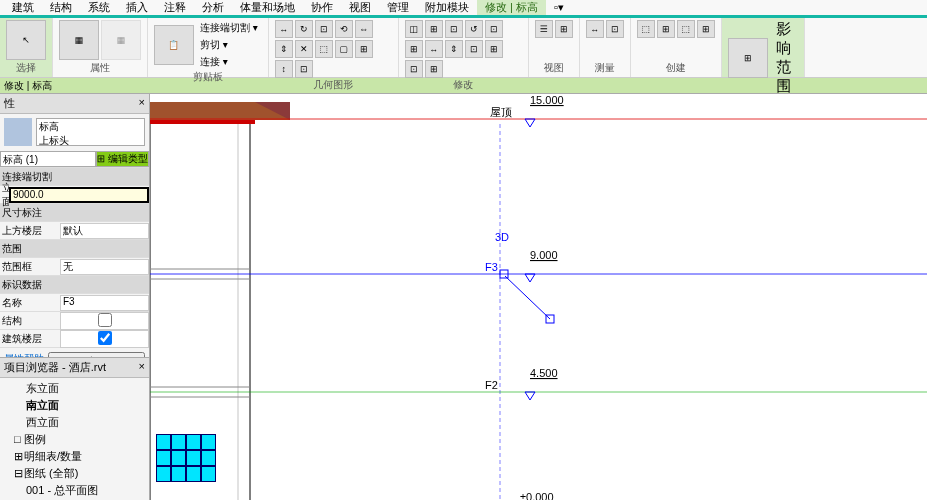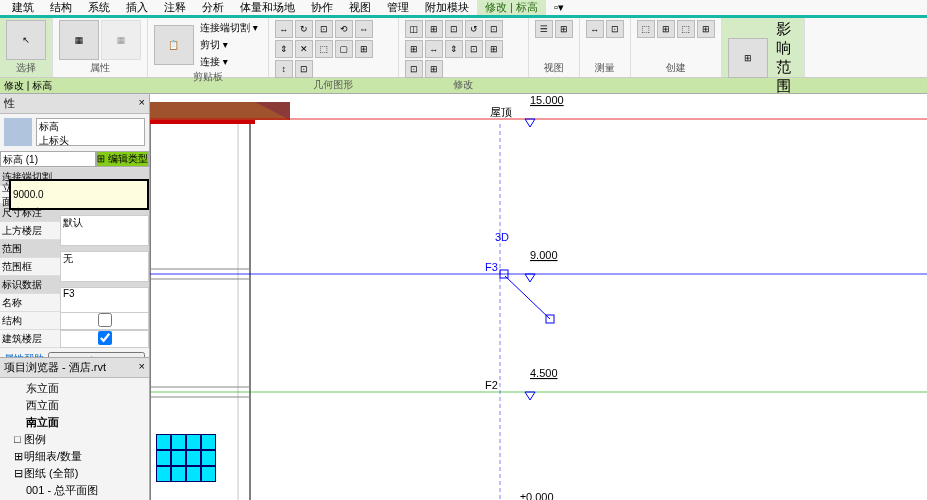--- a/index.html
+++ b/index.html
@@ -26,21 +26,21 @@
 
 .props { position: absolute; left: 0; top: 94px; width: 150px; background: #f4f4f4; border-right: 1px solid #aaa; }
 .panel-title { background: #e0e0e0; padding: 2px 4px; display: flex; justify-content: space-between; border-bottom: 1px solid #bbb; font-size: 11px; }
 .panel-title .x { cursor: pointer; }
 .props-top { display: flex; align-items: center; padding: 4px; gap: 4px; }
 .props-icon { width: 28px; height: 28px; background: #b0c4de; }
 .props-combo { flex: 1; border: 1px solid #aaa; background: #fff; padding: 1px 2px; font-size: 10px; height: 16px; }
 .props-row { display: flex; height: 18px; border-bottom: 1px solid #ddd; align-items: center; }
 .props-row.header { background: #d8d8d8; }
 .props-row .lbl { width: 60px; padding: 0 2px; font-size: 10px; overflow: hidden; }
-.props-row .val { flex: 1; background: #fff; border: 1px solid #ccc; padding: 0 2px; font-size: 10px; height: 31px; }
+.props-row .val { flex: 1; background: #fff; border: 1px solid #ccc; padding: 0 2px; font-size: 10px; height: 16px; }
 .props-row .val.sel { background: #fffde0; border: 2px solid #000; }
 .props-row .chk { width: 14px; height: 14px; margin: 0 auto; }
 .props-foot { display: flex; padding: 4px; gap: 4px; }
 .props-foot a { color: #0066cc; font-size: 10px; cursor: pointer; text-decoration: underline; }
 .props-foot button { flex: 1; font-size: 10px; padding: 1px; }
 
 
 .browser { position: absolute; left: 0; top: 357px; width: 150px; background: #f4f4f4; border-right: 1px solid #aaa; border-top: 1px solid #aaa; height: 162px; overflow: hidden; }
 .tree { padding: 2px; font-size: 10px; }
 .tree div { padding: 1px 0 1px 12px; white-space: nowrap; cursor: pointer; }
@@ -234,22 +234,22 @@
   </div>
 </div>
 
 <div class="browser">
   <div class="panel-title">
     <span>项目浏览器 - 酒店.rvt</span>
     <span class="x">×</span>
   </div>
   <div class="tree">
     <div class="l2"><span>东立面</span></div>
+    <div class="l2 bold"><span>南立面</span></div>
     <div class="l2"><span>西立面</span></div>
-    <div class="l2 bold"><span>南立面</span></div>
     <div><span class="exp">□</span><span>图例</span></div>
     <div><span class="exp">⊞</span><span>明细表/数量</span></div>
     <div><span class="exp">⊟</span><span>图纸 (全部)</span></div>
     <div class="l2"><span>001 - 总平面图</span></div>
     <div class="l2"><span>002 - 一层平面图</span></div>
 
   </div>
 </div>
 
 <div class="canvas">

